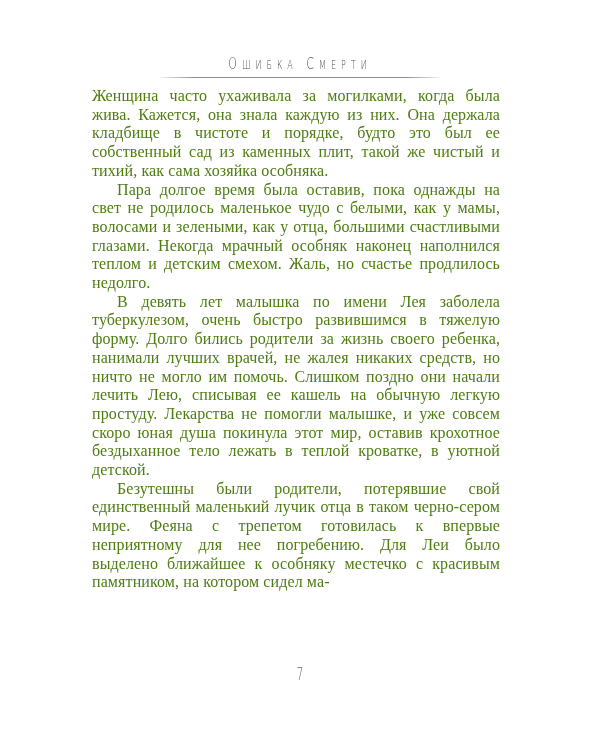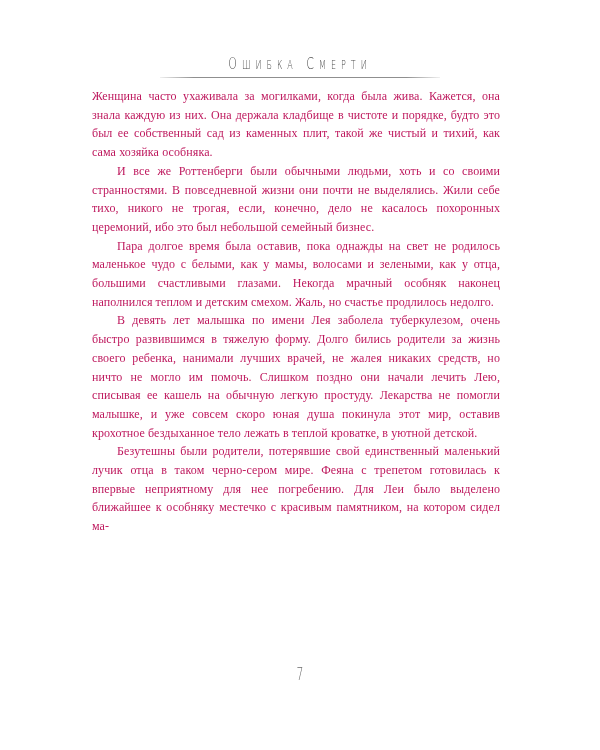--- a/index.html
+++ b/index.html
@@ -36,23 +36,23 @@
     left: 160px;
     width: 280px;
     height: 1px;
     background: linear-gradient(to right, rgba(150,150,150,0.15), #8f8f8f 12%, #8f8f8f 88%, rgba(150,150,150,0.15));
   }
   .text-block {
     position: absolute;
     top: 87px;
     left: 92px;
     width: 408px;
-    font-size: 12px;
+    font-size: 16px;
     line-height: 18.7px;
-    color: #be185d;
+    color: #4d7c0f;
     text-align: justify;
     letter-spacing: 0.1px;
   }
   .text-block p {
     margin: 0;
     padding: 0;
     text-indent: 25px;
   }
   .text-block p.no-indent { text-indent: 0; }
   .page-number {
@@ -78,21 +78,20 @@
 <div class="page">
 
   <div class="running-head">
     <span class="title">Ошибка Смерти</span>
   </div>
 
   <div class="head-rule"></div>
 
   <div class="text-block">
     <p class="no-indent">Женщина часто ухаживала за могилками, когда была жива. Кажется, она знала каждую из них. Она держала кладбище в чистоте и порядке, будто это был ее собственный сад из каменных плит, такой же чистый и тихий, как сама хозяйка особняка.</p>
-    <p>И все же Роттенберги были обычными людьми, хоть и со своими странностями. В повседневной жизни они почти не выделялись. Жили себе тихо, никого не трогая, если, конечно, дело не касалось похоронных церемоний, ибо это был небольшой семейный бизнес.</p>
     <p>Пара долгое время была оставив, пока однажды на свет не родилось маленькое чудо с белыми, как у мамы, волосами и зелеными, как у отца, большими счастливыми глазами. Некогда мрачный особняк наконец наполнился теплом и детским смехом. Жаль, но счастье продлилось недолго.</p>
     <p>В девять лет малышка по имени Лея заболела туберкулезом, очень быстро развившимся в тяжелую форму. Долго бились родители за жизнь своего ребенка, нанимали лучших врачей, не жалея никаких средств, но ничто не могло им помочь. Слишком поздно они начали лечить Лею, списывая ее кашель на обычную легкую простуду. Лекарства не помогли малышке, и уже совсем скоро юная душа покинула этот мир, оставив крохотное бездыханное тело лежать в теплой кроватке, в уютной детской.</p>
     <p>Безутешны были родители, потерявшие свой единственный маленький лучик отца в таком черно-сером мире. Феяна с трепетом готовилась к впервые неприятному для нее погребению. Для Леи было выделено ближайшее к особняку местечко с красивым памятником, на котором сидел ма-</p>
   </div>
 
   <div class="page-number">
     <span>7</span>
   </div>
 
 </div>

